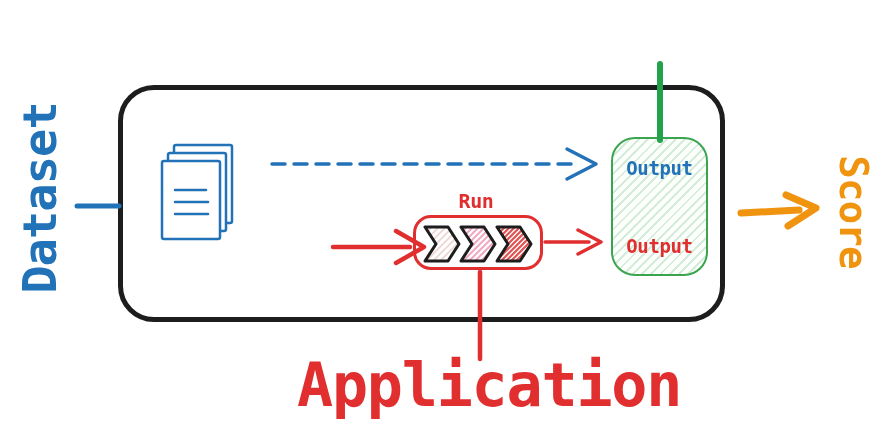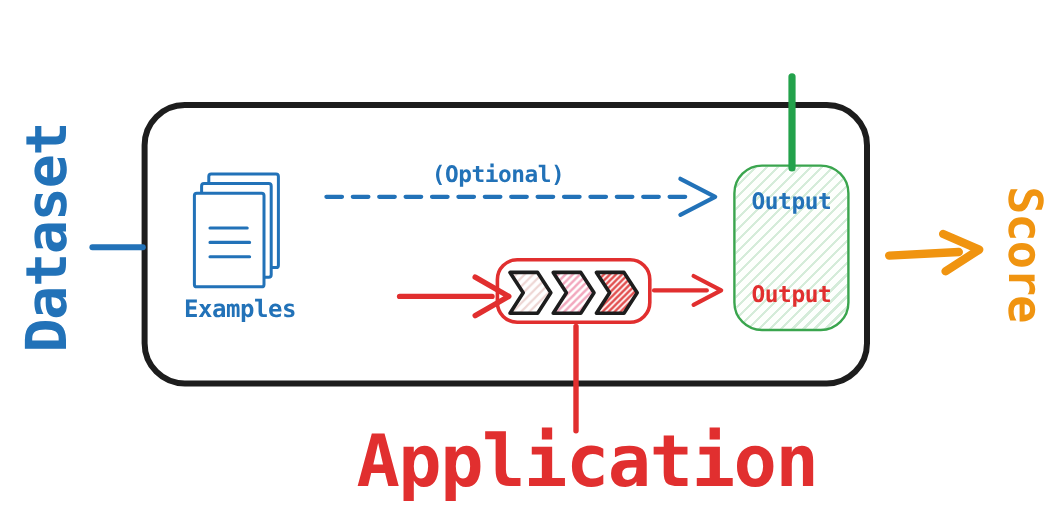--- a/index.html
+++ b/index.html
@@ -112,18 +112,17 @@
     <g fill="none" stroke-linecap="round" stroke-linejoin="round">
       <line x1="741" y1="213" x2="799" y2="210" class="s-orange" stroke-width="7"></line>
       <polyline points="786,195 816,208 788,226" class="s-orange" stroke-width="7"></polyline>
     </g>
   </svg>
 
   <div class="lbl lbl-blue big dataset-label">Dataset</div>
   <div class="lbl lbl-red big application-label">Application</div>
   <div class="lbl lbl-orange mid score-label">Score</div>
 
-  <div class="lbl lbl-blue small examples-label">Examples</div>
-  <div class="lbl lbl-blue small optional-label">(Optional)</div>
+  <div class="lbl lbl-red small run-label">Run</div>
   <div class="lbl lbl-blue small output-top-label">Output</div>
   <div class="lbl lbl-red small output-bottom-label">Output</div>
 
 </div>
 
 </body></html>

